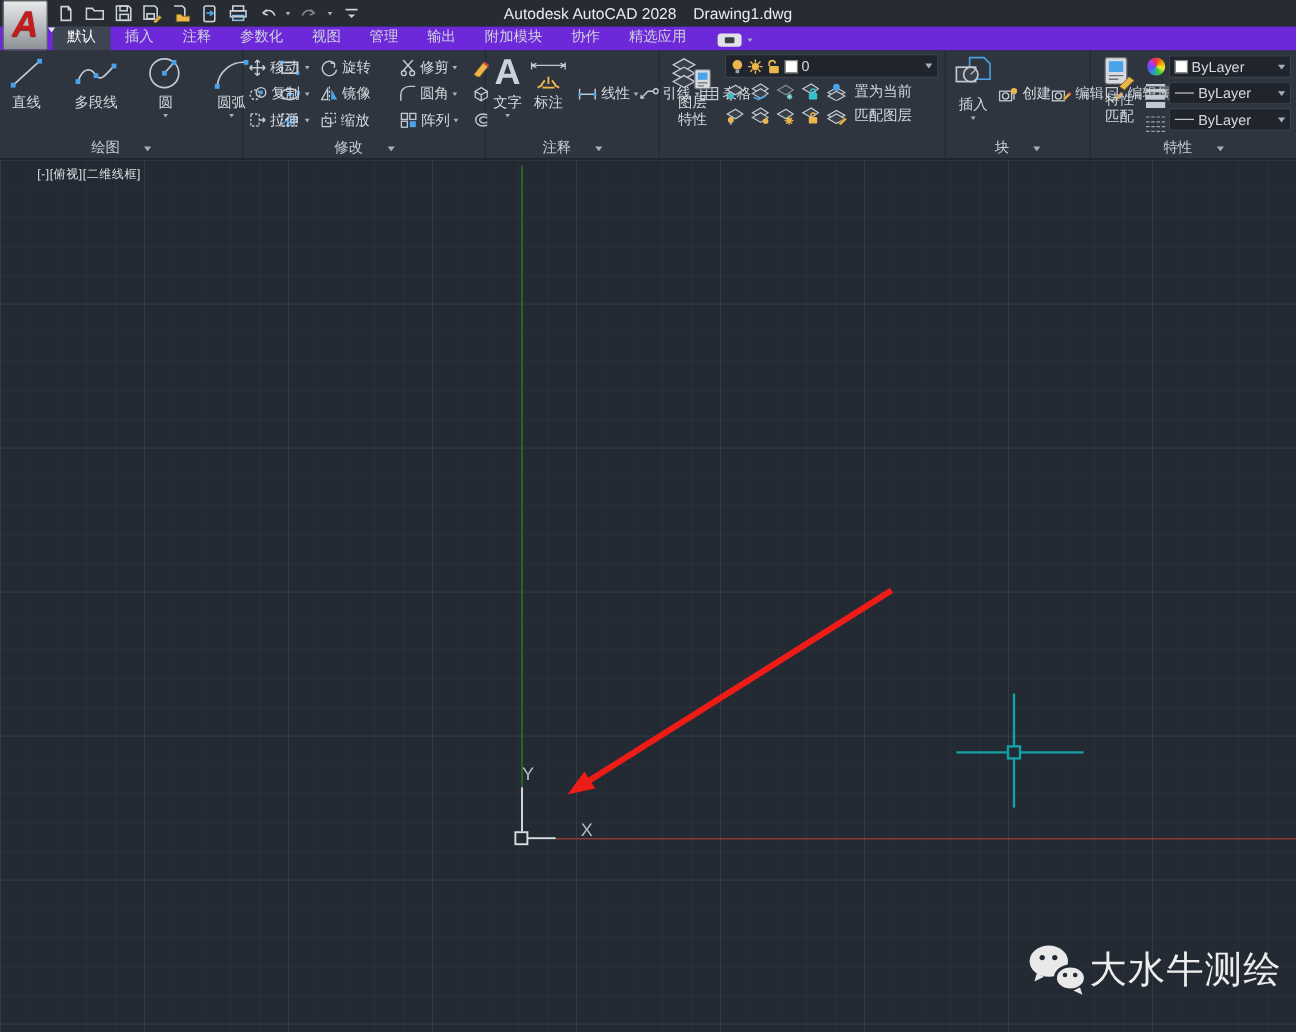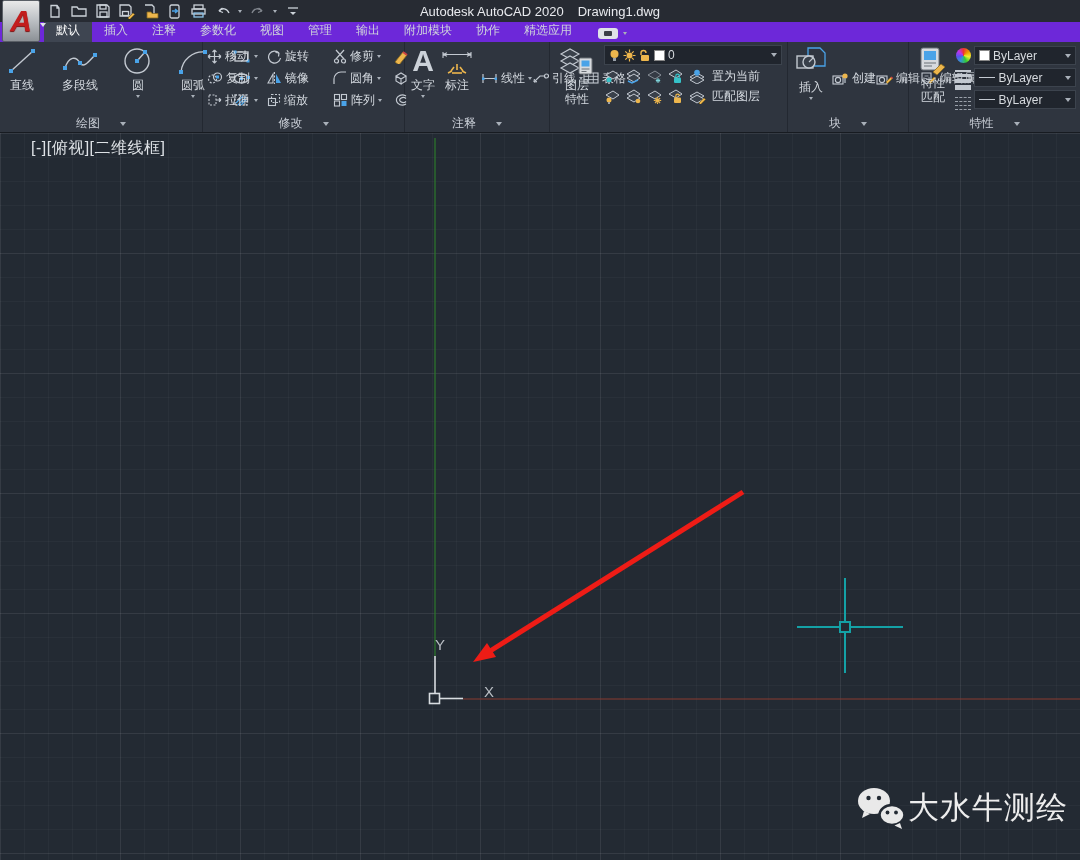--- a/index.html
+++ b/index.html
@@ -78,21 +78,21 @@
   .hline { height:1px; background:#c3c9d1; flex:1; max-width:34px; }
 
   
   .canvas { position:relative; flex:1; background:#232a33;
     background-image:
       linear-gradient(rgba(255,255,255,0.055) 1px, transparent 1px),
       linear-gradient(90deg, rgba(255,255,255,0.055) 1px, transparent 1px),
       linear-gradient(rgba(255,255,255,0.028) 1px, transparent 1px),
       linear-gradient(90deg, rgba(255,255,255,0.028) 1px, transparent 1px);
     background-size:120px 120px,120px 120px,24px 24px,24px 24px; overflow:hidden; }
-  .vplabel { position:absolute; left:3px; top:5px; font-size:16px; color:#dde1e5; letter-spacing:0.5px;padding-left:28px; }
+  .vplabel { position:absolute; left:3px; top:5px; font-size:10px; color:#dde1e5; letter-spacing:0.5px;padding-left:28px; }
   .overlay { position:absolute; left:0; top:0; }
   .watermark { position:absolute; left:856px; top:652px; display:flex; align-items:center; gap:0; }
   .watermark .wm-text { font-size:31px; color:#ededed; letter-spacing:1px; }
 </style>
 </head>
 <body>
 
 <div class="window">
 
   <div class="titlebar">
@@ -156,21 +156,21 @@
         </span>
       <span class="cdn sm"></span>
       <span class="qi">
           <svg width="12" height="10">
             <path d="M1 2 h10"></path>
             <path d="M3 6 l3 3 3-3 z" style="fill:#ccd2d9;stroke:none"></path>
           </svg>
         </span>
     </div>
     <div class="title-center">
-      <span>Autodesk AutoCAD 2020</span>
+      <span>Autodesk AutoCAD 2028</span>
       <span>Drawing1.dwg</span>
     </div>
   </div>
 
   <div class="applogo">
     <span class="a">A</span>
     <span class="cdn"></span>
   </div>
 
   <div class="tabrow">

